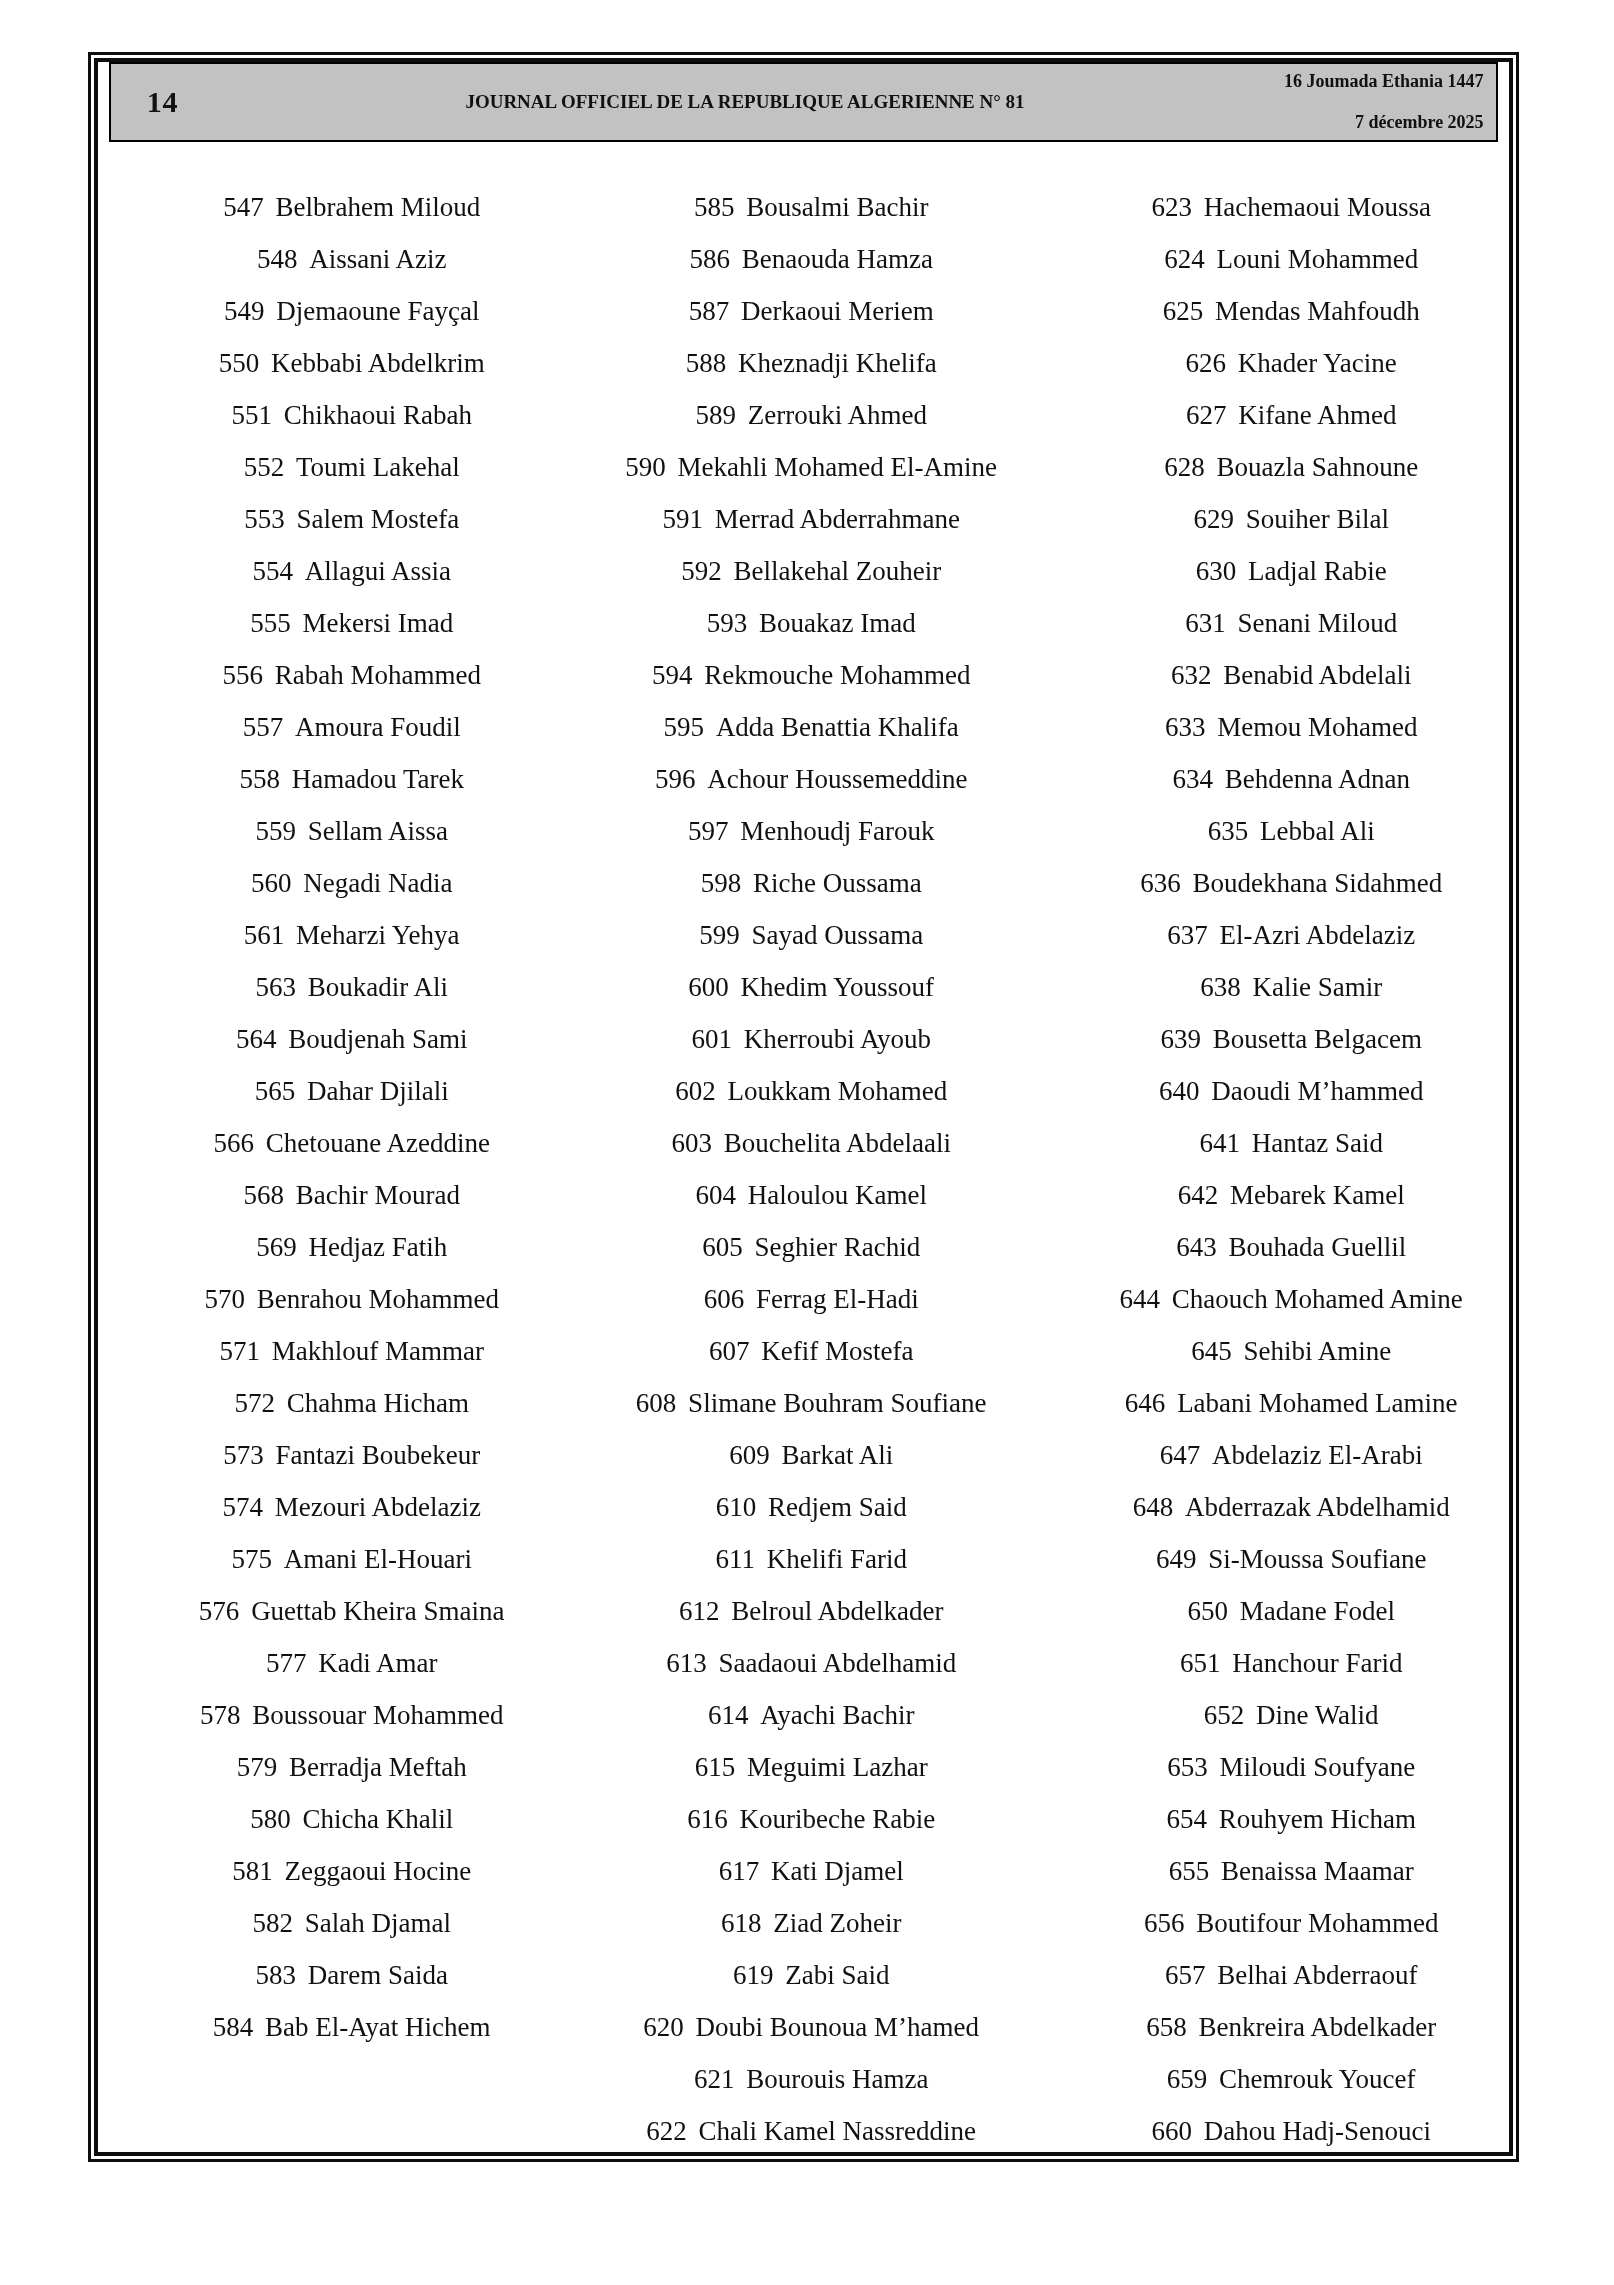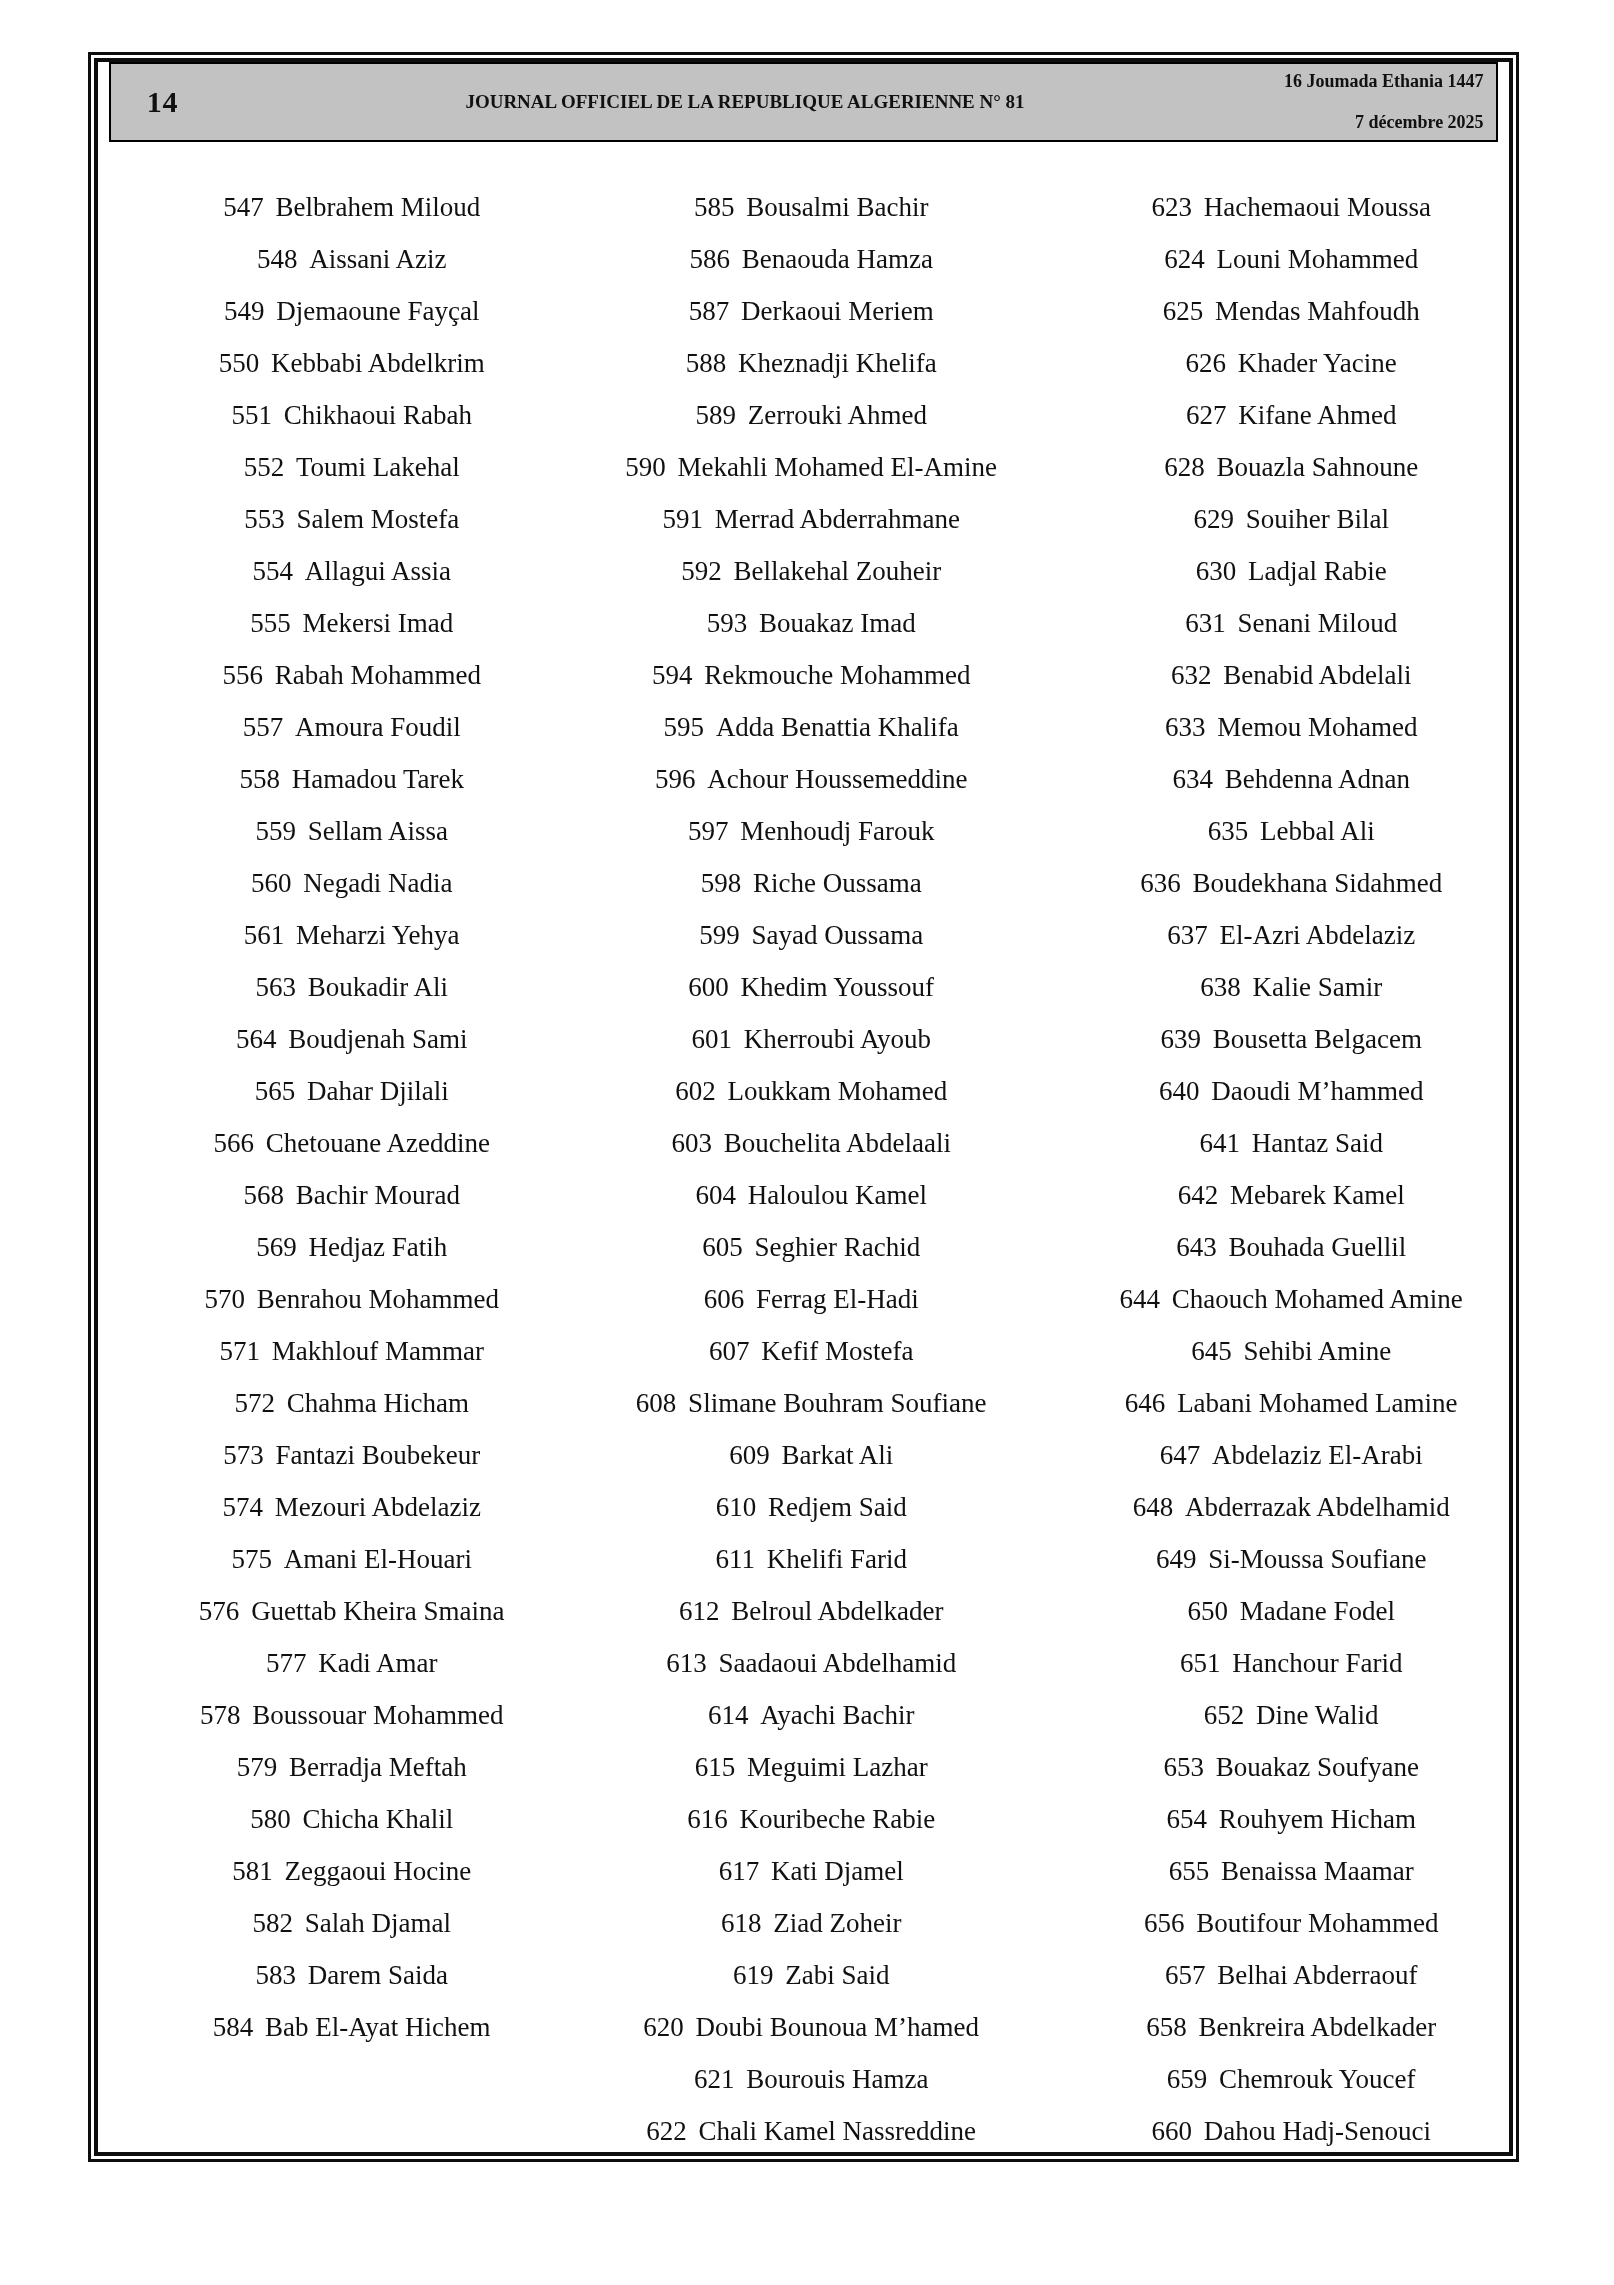--- a/index.html
+++ b/index.html
@@ -209,21 +209,21 @@
           <div class="row"><span class="num">643</span><span class="nm">Bouhada Guellil</span></div>
           <div class="row"><span class="num">644</span><span class="nm">Chaouch Mohamed Amine</span></div>
           <div class="row"><span class="num">645</span><span class="nm">Sehibi Amine</span></div>
           <div class="row"><span class="num">646</span><span class="nm">Labani Mohamed Lamine</span></div>
           <div class="row"><span class="num">647</span><span class="nm">Abdelaziz El-Arabi</span></div>
           <div class="row"><span class="num">648</span><span class="nm">Abderrazak Abdelhamid</span></div>
           <div class="row"><span class="num">649</span><span class="nm">Si-Moussa Soufiane</span></div>
           <div class="row"><span class="num">650</span><span class="nm">Madane Fodel</span></div>
           <div class="row"><span class="num">651</span><span class="nm">Hanchour Farid</span></div>
           <div class="row"><span class="num">652</span><span class="nm">Dine Walid</span></div>
-          <div class="row"><span class="num">653</span><span class="nm">Bouakaz Soufyane</span></div>
+          <div class="row"><span class="num">653</span><span class="nm">Miloudi Soufyane</span></div>
           <div class="row"><span class="num">654</span><span class="nm">Rouhyem Hicham</span></div>
           <div class="row"><span class="num">655</span><span class="nm">Benaissa Maamar</span></div>
           <div class="row"><span class="num">656</span><span class="nm">Boutifour Mohammed</span></div>
           <div class="row"><span class="num">657</span><span class="nm">Belhai Abderraouf</span></div>
           <div class="row"><span class="num">658</span><span class="nm">Benkreira Abdelkader</span></div>
           <div class="row"><span class="num">659</span><span class="nm">Chemrouk Youcef</span></div>
           <div class="row"><span class="num">660</span><span class="nm">Dahou Hadj-Senouci</span></div>
         </div>
     </div>
 

